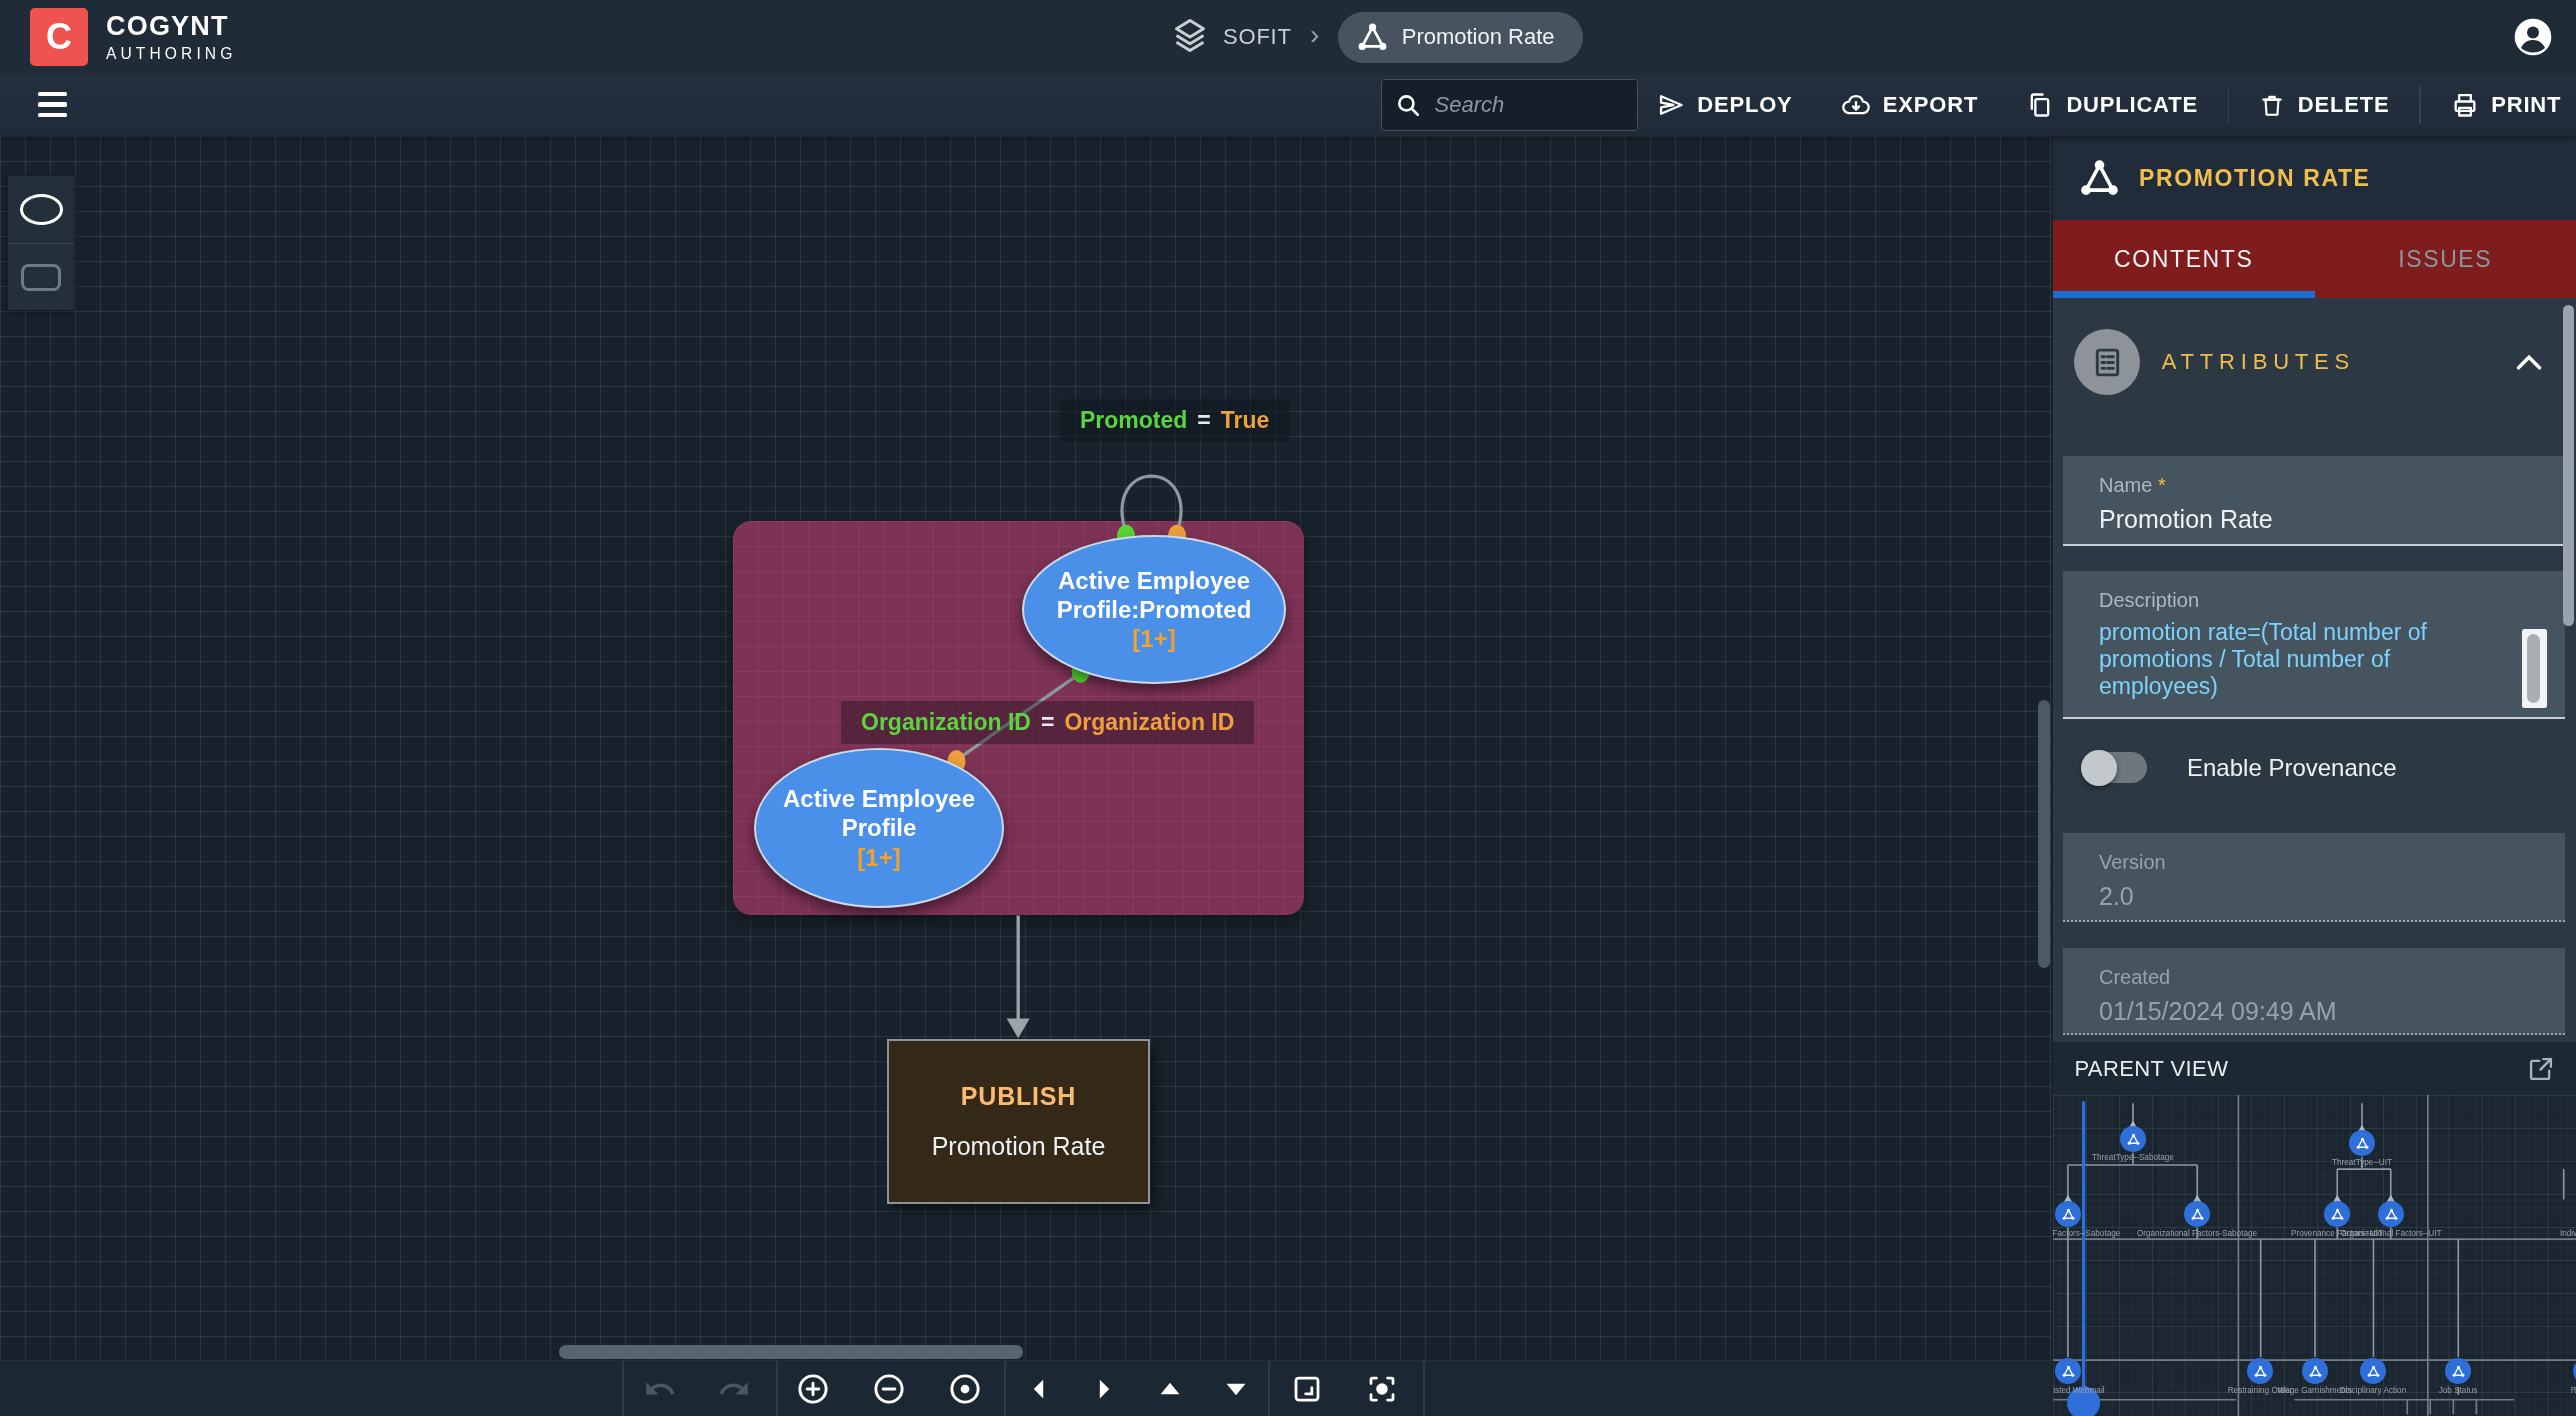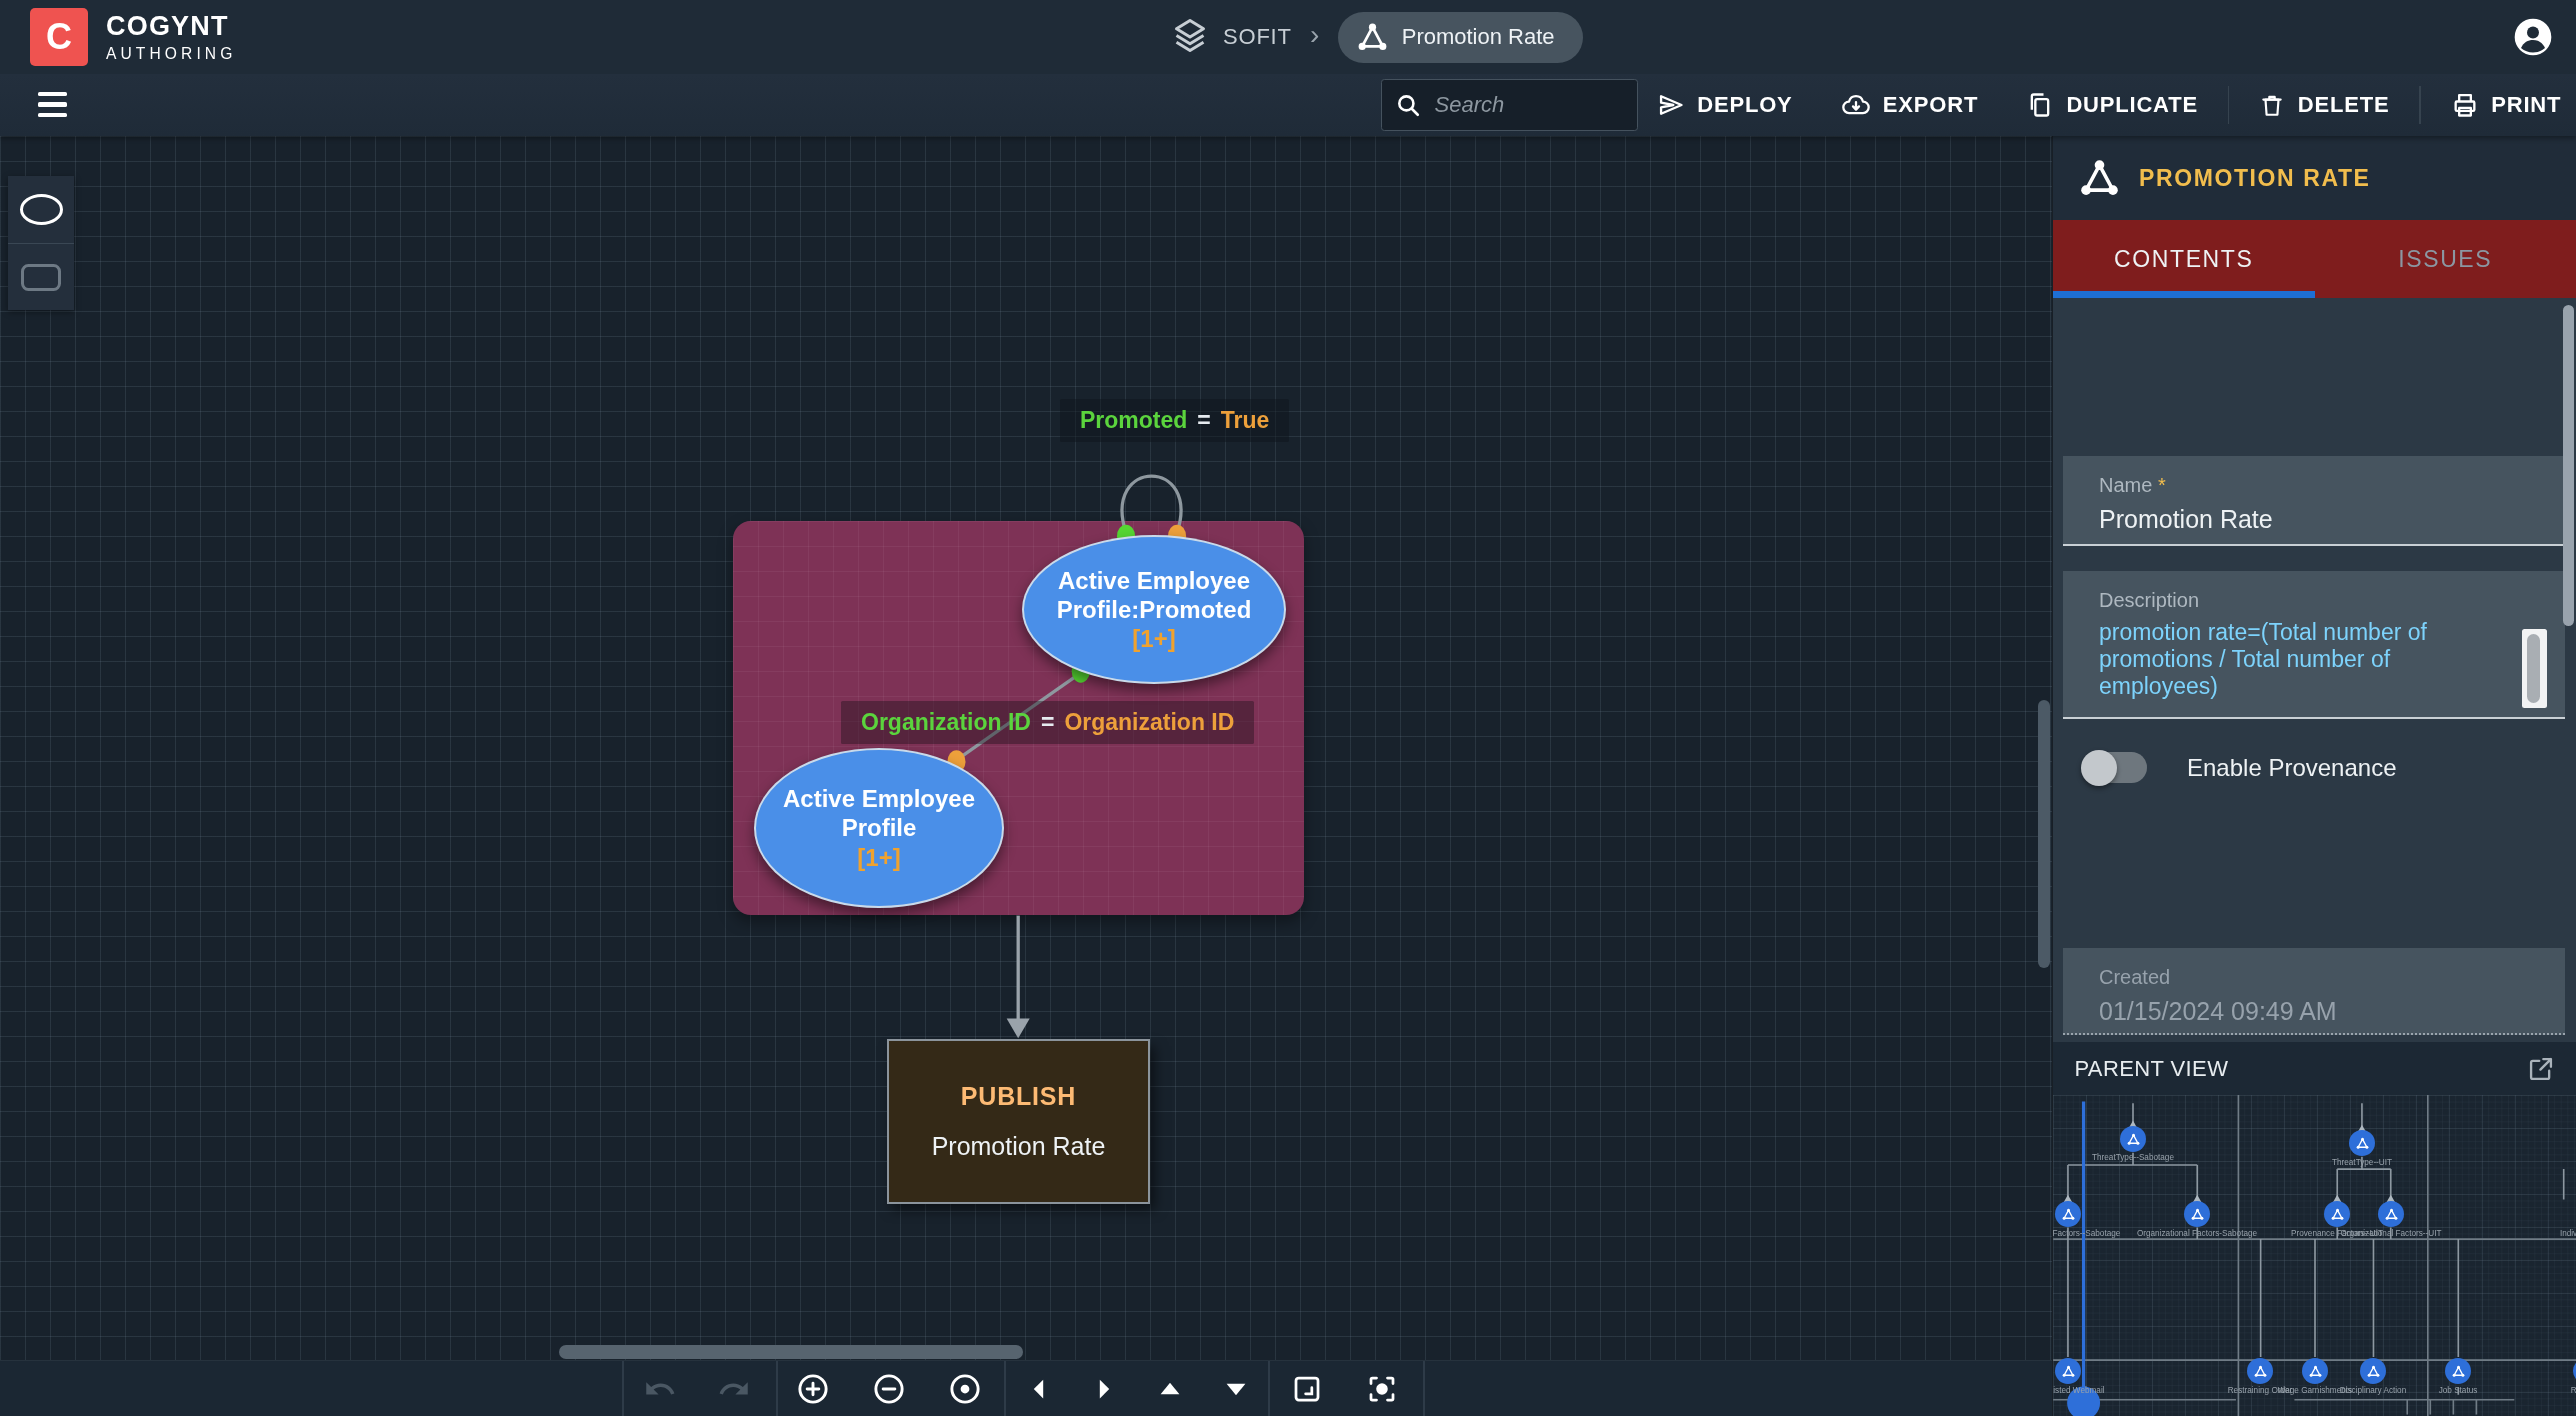--- a/index.html
+++ b/index.html
@@ -366,20 +366,34 @@
       </span>
       <span class="sp-title">PROMOTION RATE</span>
     </div>
 
     <div class="sp-tabs">
       <div class="sp-tab active">CONTENTS</div>
       <div class="sp-tab">ISSUES</div>
     </div>
 
     <div class="sp-content">
+      <div class="attr-row">
+        <span class="attr-circle">
+          <svg width="35" height="35" viewBox="0 0 24 24" fill="none" stroke="#2c3945" stroke-width="2">
+            <rect x="5" y="3.5" width="14" height="17" rx="1.5"></rect>
+            <path d="M8.2 8 H10 M12 8 H16 M8.2 12 H10 M12 12 H16 M8.2 16 H10 M12 16 H16" stroke-linecap="round"></path>
+          </svg>
+        </span>
+        <span class="attr-title">ATTRIBUTES</span>
+        <span style="display:flex;">
+          <svg width="28" height="18" viewBox="0 0 24 14" fill="none" stroke="#fff" stroke-width="3" stroke-linecap="round">
+              <path d="M3 12 L12 3 L21 12"></path>
+            </svg>
+        </span>
+      </div>
 
       <div class="fld fld-solid fld-name">
         <div class="fld-label"><span>Name</span> <span class="fld-req">*</span></div>
         <input class="fld-value" value="Promotion Rate" style="">
       </div>
 
       <div class="fld fld-solid fld-desc">
         <div class="fld-label">Description</div>
         <div class="desc-text">promotion rate=(Total number of promotions / Total number of employees)</div>
         <div class="desc-scroll">
@@ -387,20 +401,24 @@
           </div>
       </div>
 
       <div class="toggle-row">
         <span class="toggle">
             <span class="knob"></span>
           </span>
         <span class="toggle-label">Enable Provenance</span>
       </div>
 
+      <div class="fld fld-dotted fld-muted fld-version">
+        <div class="fld-label">Version</div>
+        <div class="fld-value">2.0</div>
+      </div>
 
       <div class="fld fld-dotted fld-muted fld-created">
         <div class="fld-label">Created</div>
         <div class="fld-value">01/15/2024 09:49 AM</div>
       </div>
     </div>
 
     <div class="sp-scrollthumb"></div>
 
     <div class="pv-header">

